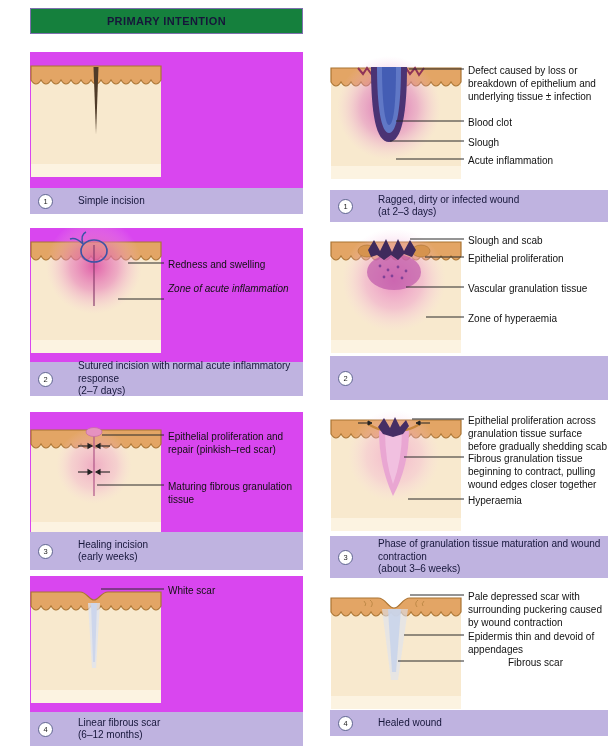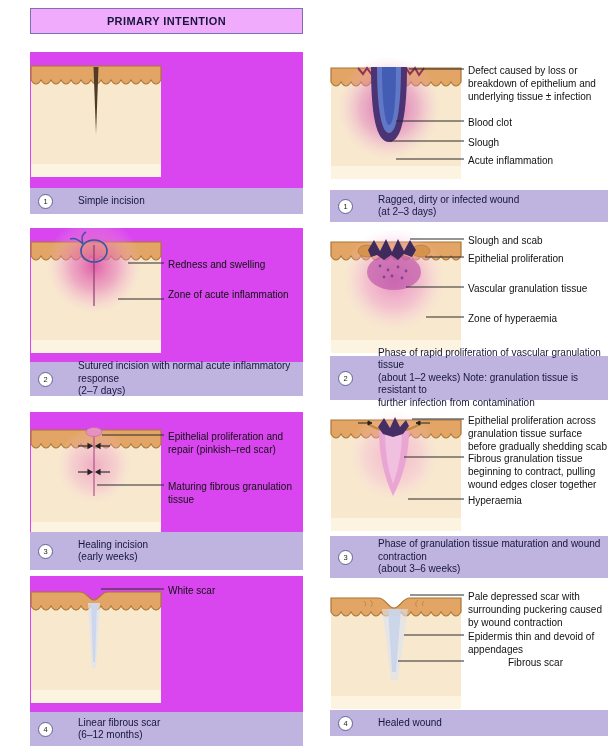--- a/index.html
+++ b/index.html
@@ -1,18 +1,18 @@
 <!DOCTYPE html>
 <html><head>
 <meta charset="utf-8">
 <style>
   html,body{margin:0;padding:0;background:#ffffff;}
   #page{position:relative;width:612px;height:750px;background:#ffffff;overflow:hidden;
         font-family:"Liberation Sans", sans-serif;}
-  .hdr{position:absolute;background:#f0abfc;border:1px solid #7e70ae;box-sizing:border-box;
+  .hdr{position:absolute;background:#15803d;border:1px solid #7e70ae;box-sizing:border-box;
        display:flex;flex-direction:column;align-items:center;justify-content:center;}
   .hdr-title{font-size:11px;font-weight:bold;color:#16163a;letter-spacing:.4px;}
   .hdr-sub{font-size:7.5px;color:#16163a;margin-top:1px;}
   .panel{position:absolute;}
   .panel.tint{background:#d946ef;}
   .panel svg{position:absolute;left:0;top:0;}
   .lbl{position:absolute;font-size:10px;line-height:1.32;color:#111;white-space:pre-line;width:140px;}
   .caption{position:absolute;background:#bfb3e0;display:flex;align-items:center;box-sizing:border-box;}
   .numcircle{width:13px;height:13px;border-radius:50%;background:#ffffff;border:1px solid #5f6590;
              font-size:7.5px;display:flex;align-items:center;justify-content:center;margin-left:8px;
@@ -58,21 +58,21 @@
         <path d="M1,6 H131 V20 q-5,8 -10,0 q-5,8 -10,0 q-5,8 -10,0 q-5,8 -10,0 q-5,8 -10,0 q-5,8 -10,0 q-5,8 -10,0 q-5,8 -10,0 q-5,8 -10,0 q-5,8 -10,0 q-5,8 -10,0 q-5,8 -10,0 q-5,8 -10,0 Z" fill="#e3a565" stroke="#aa7433" stroke-width="1.2"></path>
         <circle cx="64" cy="30" r="48" fill="url(#gl2)"></circle>
         <line x1="64" y1="9" x2="64" y2="70" stroke="#8a3e6e" stroke-width="1.2"></line>
         <ellipse cx="64" cy="15" rx="13" ry="11" fill="none" stroke="#3b53a6" stroke-width="1.6"></ellipse>
         <path d="M53,8 q-7,-7 -13,-5 M53,8 q-3,-9 3,-12" fill="none" stroke="#3b53a6" stroke-width="1.4"></path>
       </g>
       <line x1="98" y1="35" x2="134" y2="35" stroke="#2a2a2a" stroke-width="1"></line>
       <line x1="88" y1="71" x2="134" y2="71" stroke="#2a2a2a" stroke-width="1"></line>
     </svg>
     <div class="lbl" style="left:138px;top:30px;">Redness and swelling</div>
-    <div class="lbl" style="left:138px;top:60px;">Zone of acute inflammation</div>
+    <div class="lbl" style="left:138px;top:54px;font-style:italic;">Zone of acute inflammation</div>
   </div>
   <div class="caption" style="left:30px;top:362px;width:273px;height:34px;">
     <span class="numcircle">2</span>
     <span class="cap-text">Sutured incision with normal acute inflammatory response
 (2–7 days)</span>
   </div>
 
   <div class="panel tint" style="left:30px;top:412px;width:273px;height:120px;">
     <svg width="273" height="120">
       <defs>
@@ -203,23 +203,20 @@
       <line x1="76" y1="57" x2="134" y2="57" stroke="#2a2a2a" stroke-width="1"></line>
       <line x1="96" y1="87" x2="134" y2="87" stroke="#2a2a2a" stroke-width="1"></line>
     </svg>
     <div class="lbl" style="left:138px;top:4px;">Slough and scab</div>
     <div class="lbl" style="left:138px;top:22px;">Epithelial proliferation</div>
     <div class="lbl" style="left:138px;top:52px;">Vascular granulation tissue</div>
     <div class="lbl" style="left:138px;top:82px;">Zone of hyperaemia</div>
   </div>
   <div class="caption" style="left:330px;top:356px;width:278px;height:44px;">
     <span class="numcircle">2</span>
-    <span class="cap-text">Phase of rapid proliferation of vascular granulation tissue
-(about 1–2 weeks) Note: granulation tissue is resistant to
-further infection from contamination</span>
   </div>
 
   <div class="panel" style="left:330px;top:406px;width:278px;height:130px;">
     <svg width="278" height="130">
       <defs>
         <radialGradient id="gr3">
             <stop offset="0" stop-color="#ee8ec8" stop-opacity=".55"></stop>
             <stop offset=".6" stop-color="#f3aed6" stop-opacity=".35"></stop>
             <stop offset="1" stop-color="#f9d4ea" stop-opacity="0"></stop>
           </radialGradient>

